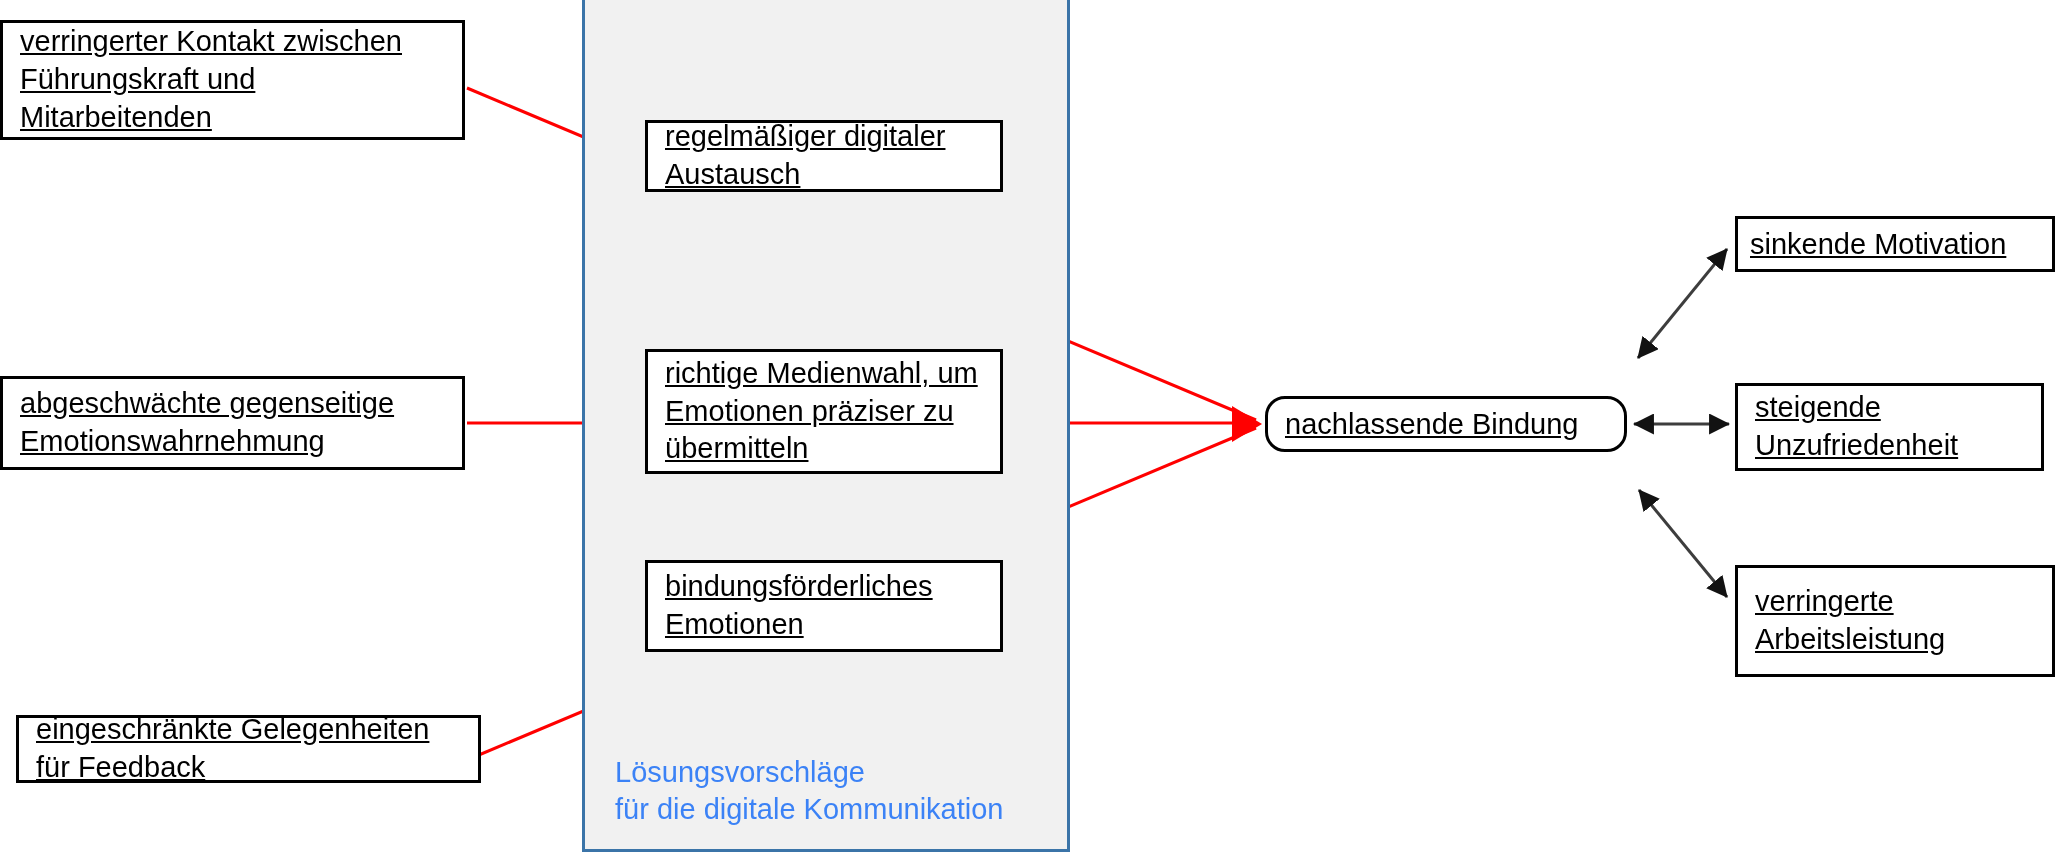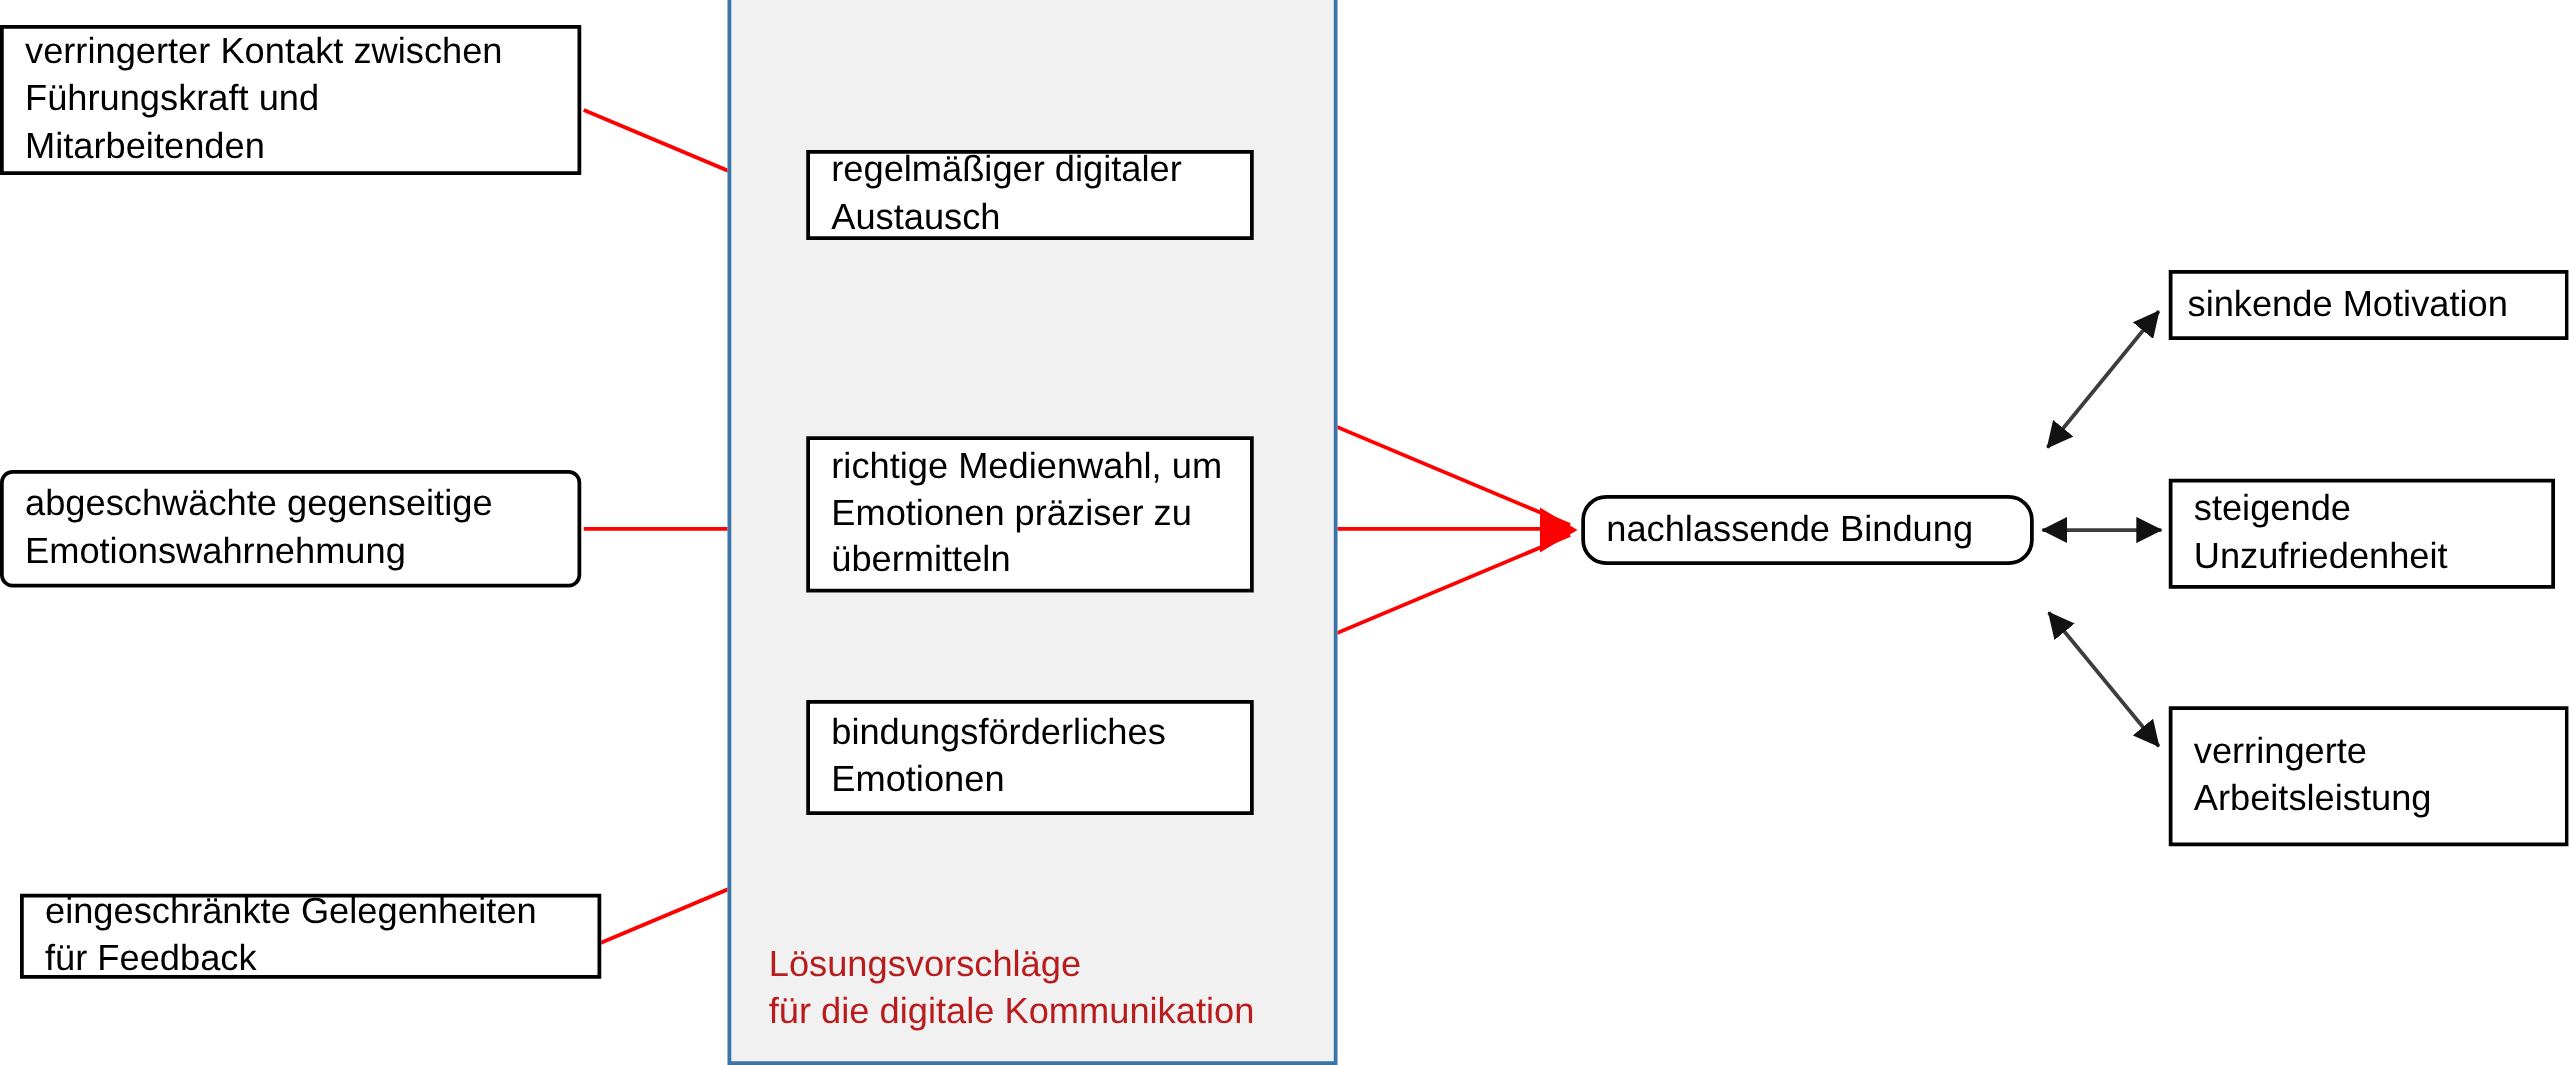--- a/index.html
+++ b/index.html
@@ -27,32 +27,33 @@
   .panel {
     position: absolute;
     background: #f1f1f1;
     border: 3px solid #3b74a8;
     box-sizing: border-box;
   }
   .panel-caption {
     position: absolute;
     font-size: 29px;
     line-height: 1.28;
-    color: #b91c1c;
+    color: #3b82f6;
     white-space: pre-line;
   }
   .node-box {
     position: absolute;
     box-sizing: border-box;
     background: #ffffff;
     border: 3px solid #000000;
     display: flex;
     align-items: center;
     padding-left: 17px;
     padding-right: 10px;
+    text-decoration: underline;
   }
   .node-label {
     font-size: 29px;
     line-height: 1.3;
     color: #000000;
     white-space: pre-line;
   }
   .node-label.centered-single {
     line-height: 1.2;
   }
@@ -92,21 +93,21 @@
   <div class="panel" style="left:582px; top:-3px; width:488px; height:855px;"></div>
   <div class="panel-caption" style="left:615px; top:754px; width:440px;">Lösungsvorschläge
 für die digitale Kommunikation</div>
 
   <div class="node-box" style="left:0px; top:20px; width:465px; height:120px;">
     <span class="node-label">verringerter Kontakt zwischen
 Führungskraft und
 Mitarbeitenden</span>
   </div>
 
-  <div class="node-box" style="left:0px; top:376px; width:465px; height:94px;border-radius:10px;">
+  <div class="node-box" style="left:0px; top:376px; width:465px; height:94px;">
     <span class="node-label">abgeschwächte gegenseitige
 Emotionswahrnehmung</span>
   </div>
 
   <div class="node-box" style="left:16px; top:715px; width:465px; height:68px;">
     <span class="node-label">eingeschränkte Gelegenheiten
 für Feedback</span>
   </div>
 
   <div class="node-box" style="left:645px; top:120px; width:358px; height:72px;">

